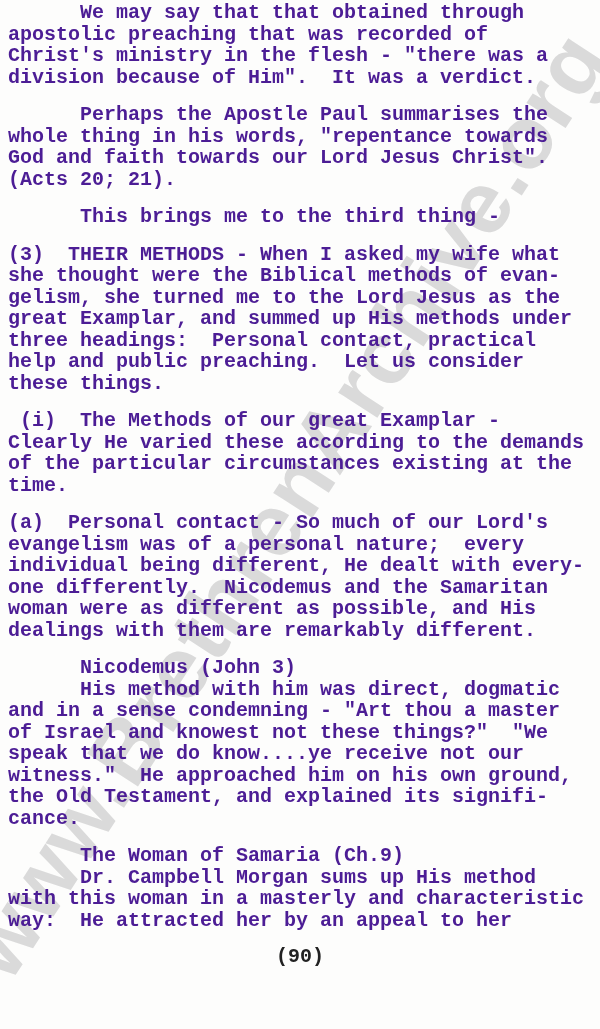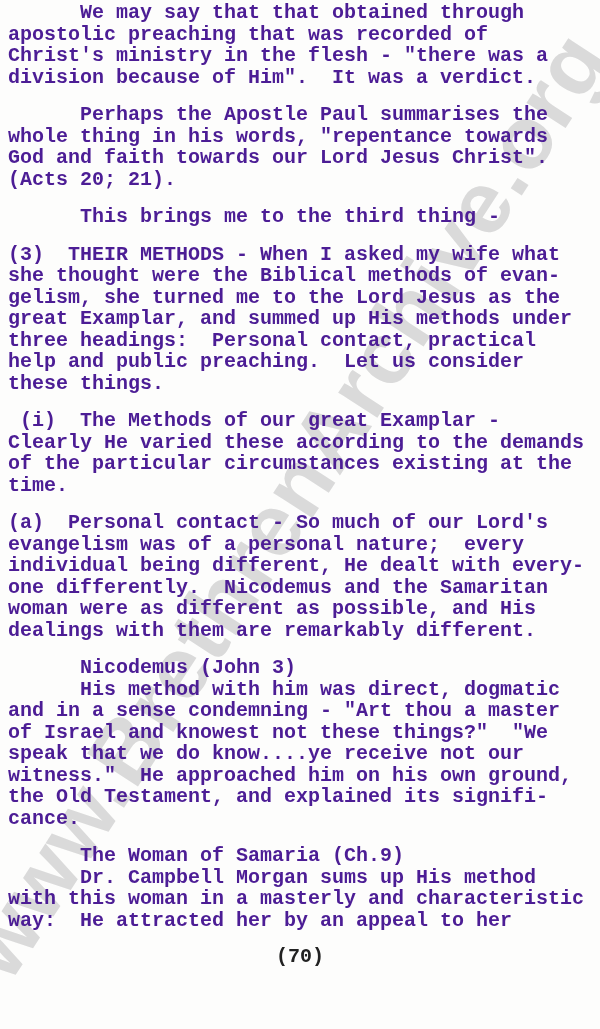--- a/index.html
+++ b/index.html
@@ -60,14 +60,14 @@
   }
 </style>
 </head>
 <body>
 
 <div class="page">
   <div class="watermark">www.BrethrenArchive.org</div>
 
   <div class="doc-body" id="doc-body"><div class="para"><div class="line">      We may say that that obtained through</div><div class="line">apostolic preaching that was recorded of</div><div class="line">Christ's ministry in the flesh - "there was a</div><div class="line">division because of Him".  It was a verdict.</div></div><div class="para"><div class="line">      Perhaps the Apostle Paul summarises the</div><div class="line">whole thing in his words, "repentance towards</div><div class="line">God and faith towards our Lord Jesus Christ".</div><div class="line">(Acts 20; 21).</div></div><div class="para"><div class="line">      This brings me to the third thing -</div></div><div class="para"><div class="line">(3)  THEIR METHODS - When I asked my wife what</div><div class="line">she thought were the Biblical methods of evan-</div><div class="line">gelism, she turned me to the Lord Jesus as the</div><div class="line">great Examplar, and summed up His methods under</div><div class="line">three headings:  Personal contact, practical</div><div class="line">help and public preaching.  Let us consider</div><div class="line">these things.</div></div><div class="para"><div class="line"> (i)  The Methods of our great Examplar -</div><div class="line">Clearly He varied these according to the demands</div><div class="line">of the particular circumstances existing at the</div><div class="line">time.</div></div><div class="para"><div class="line">(a)  Personal contact - So much of our Lord's</div><div class="line">evangelism was of a personal nature;  every</div><div class="line">individual being different, He dealt with every-</div><div class="line">one differently.  Nicodemus and the Samaritan</div><div class="line">woman were as different as possible, and His</div><div class="line">dealings with them are remarkably different.</div></div><div class="para"><div class="line">      Nicodemus (John 3)</div><div class="line">      His method with him was direct, dogmatic</div><div class="line">and in a sense condemning - "Art thou a master</div><div class="line">of Israel and knowest not these things?"  "We</div><div class="line">speak that we do know....ye receive not our</div><div class="line">witness."  He approached him on his own ground,</div><div class="line">the Old Testament, and explained its signifi-</div><div class="line">cance.</div></div><div class="para"><div class="line">      The Woman of Samaria (Ch.9)</div><div class="line">      Dr. Campbell Morgan sums up His method</div><div class="line">with this woman in a masterly and characteristic</div><div class="line">way:  He attracted her by an appeal to her</div></div></div>
 
-  <div class="page-number">(70)</div>
+  <div class="page-number">(90)</div>
 </div>
 
 </body></html>

